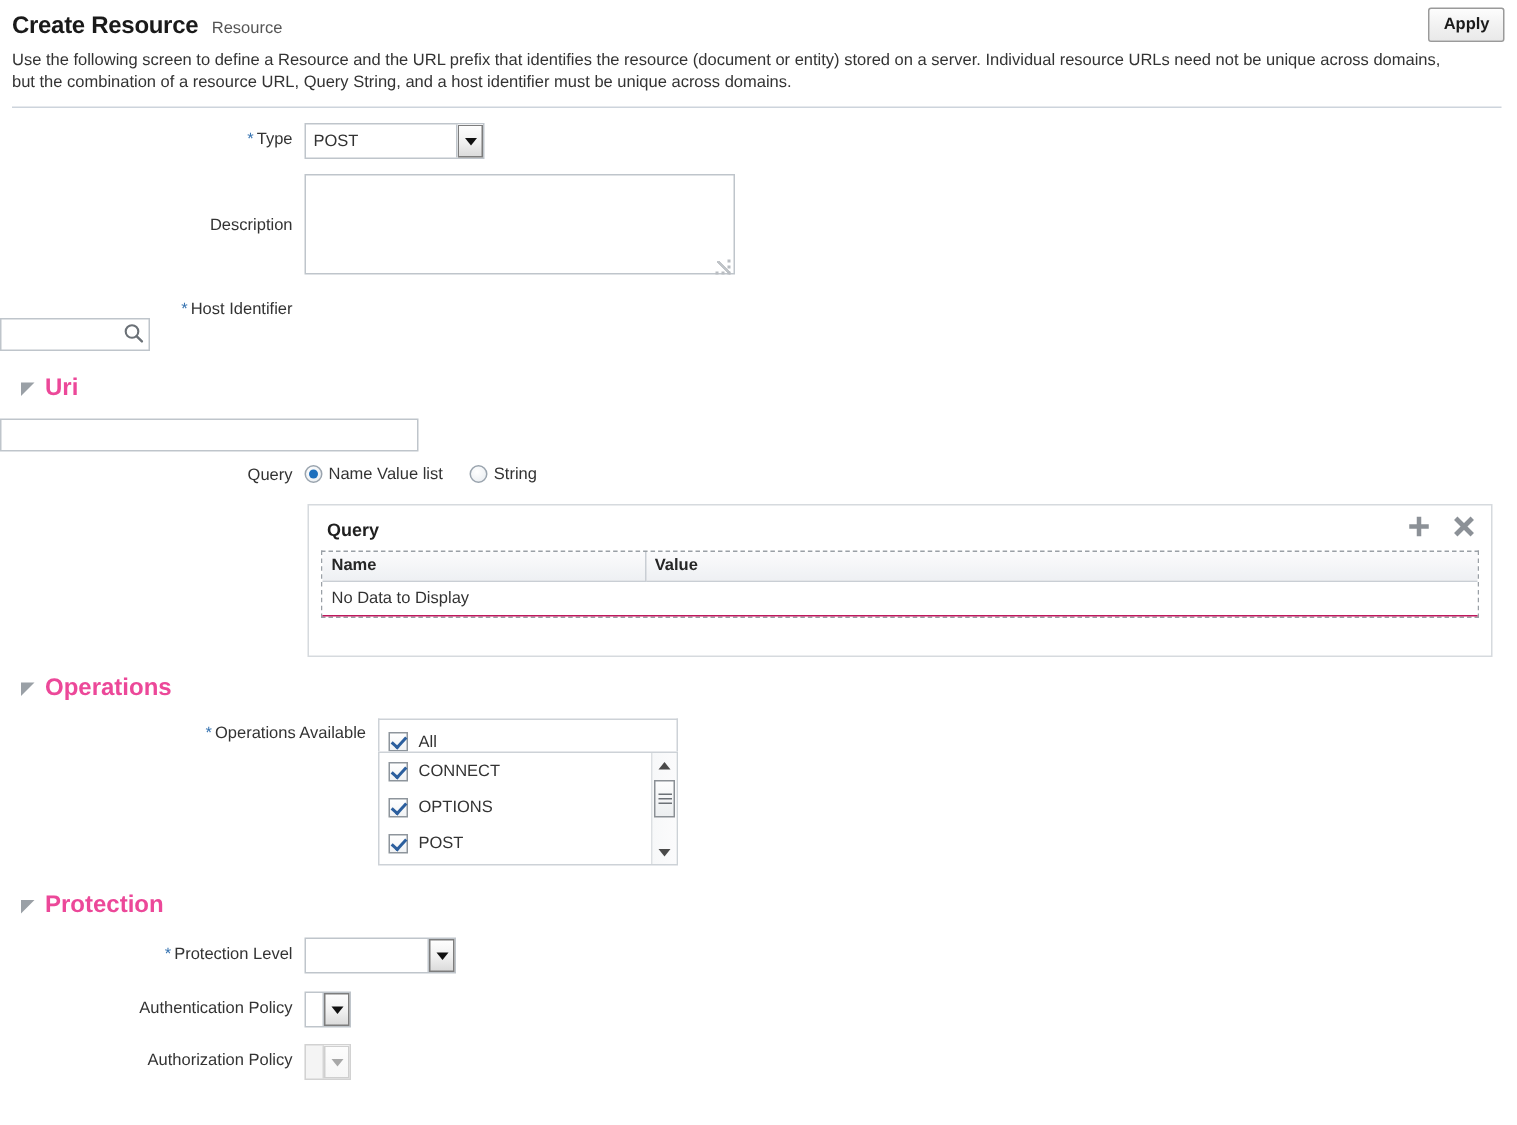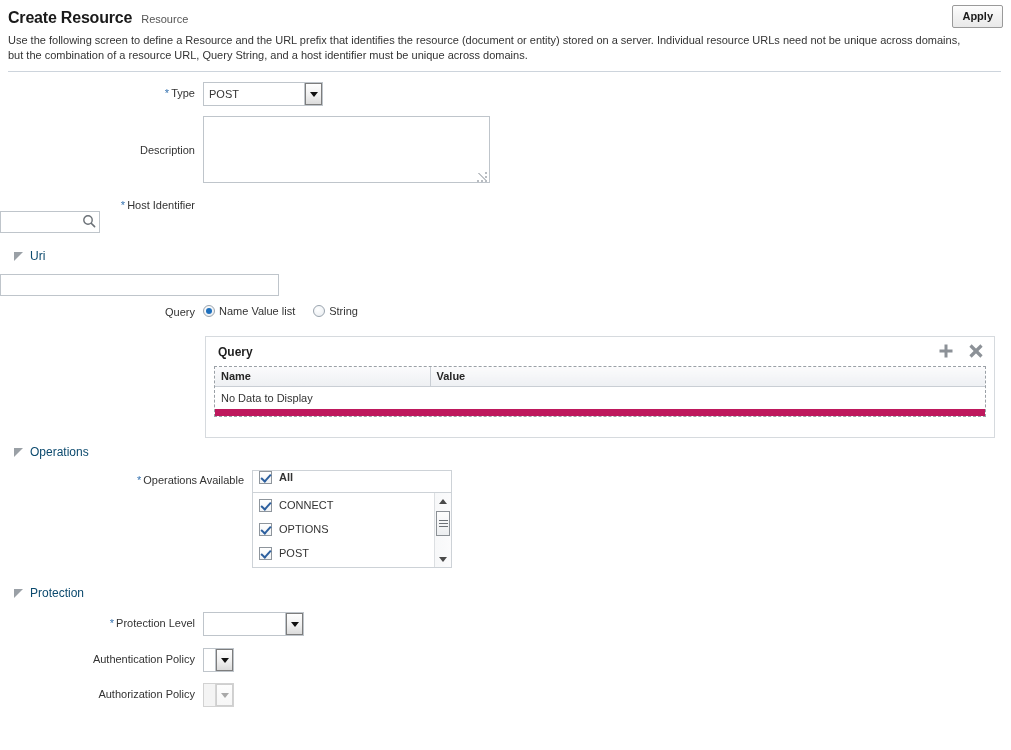--- a/index.html
+++ b/index.html
@@ -200,23 +200,23 @@
   }
   .disclosure {
     width: 0; height: 0;
     border-left: 9px solid #9aa0a6;
     border-bottom: 9px solid transparent;
     margin-right: 7px;
     cursor: pointer;
     transform: rotate(0deg);
   }
   .section-title {
-    font-size: 12px;
-    font-weight: normal;
-    color: #0c4a6e;
+    font-size: 16px;
+    font-weight: bold;
+    color: #ec4899;
   }
 
   
   .radio-group { display: flex; align-items: center; }
   .radio-item {
     display: flex;
     align-items: center;
     margin-right: 18px;
     cursor: pointer;
     font-size: 11px;
@@ -287,40 +287,39 @@
     padding: 3px 6px;
     height: 19px;
     box-sizing: border-box;
   }
   table.qtable th:last-child { border-right: none; }
   table.qtable td {
     padding: 2px 6px;
     color: #333333;
     font-size: 11px;
     background: #ffffff;
-    border-bottom: 7px solid #be185d;
+    border-bottom: 1px solid #be185d;
     height: 18px;
   }
 
   
   .ops-box {
     position: relative;
     width: 200px;
     box-sizing: border-box;
   }
   .ops-all {
     border: 1px solid #cdd2d7;
     border-bottom: none;
     background: #ffffff;
     height: 22px;
     display: flex;
-    align-items: flex-start;
+    align-items: flex-end;
     padding-left: 6px;
     box-sizing: border-box;
-    font-weight: bold;
   }
   .ops-list {
     border: 1px solid #cdd2d7;
     background: #ffffff;
     height: 76px;
     overflow: hidden;
     position: relative;
     box-sizing: border-box;
   }
   .ops-item {

